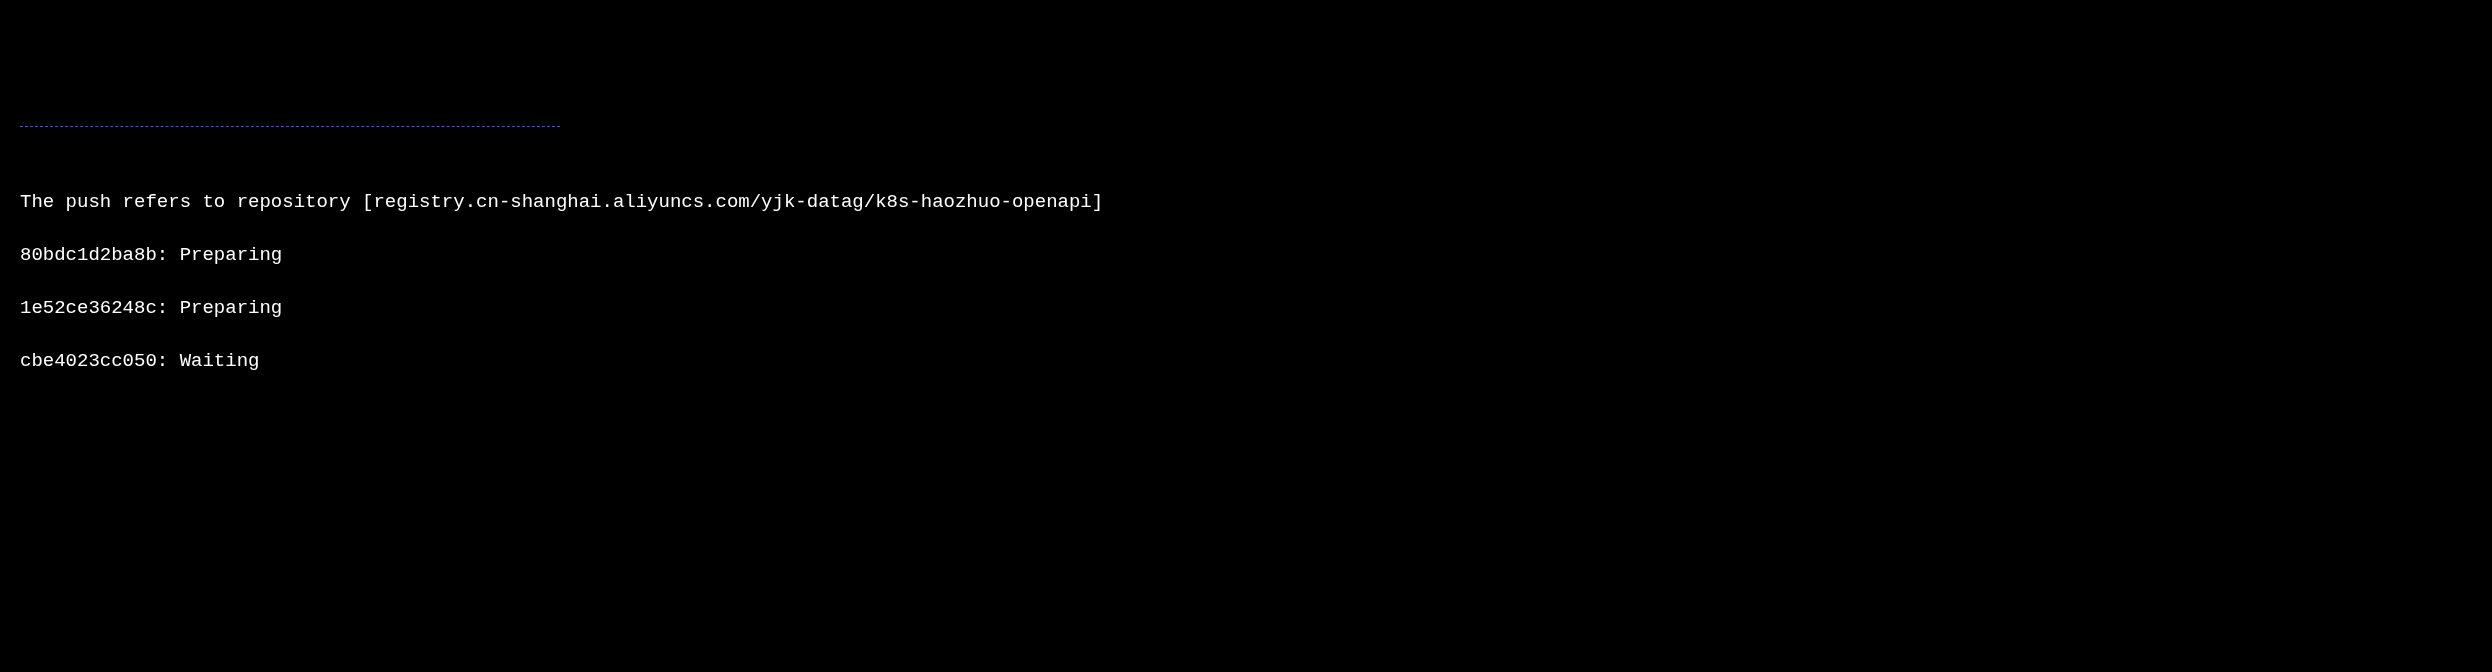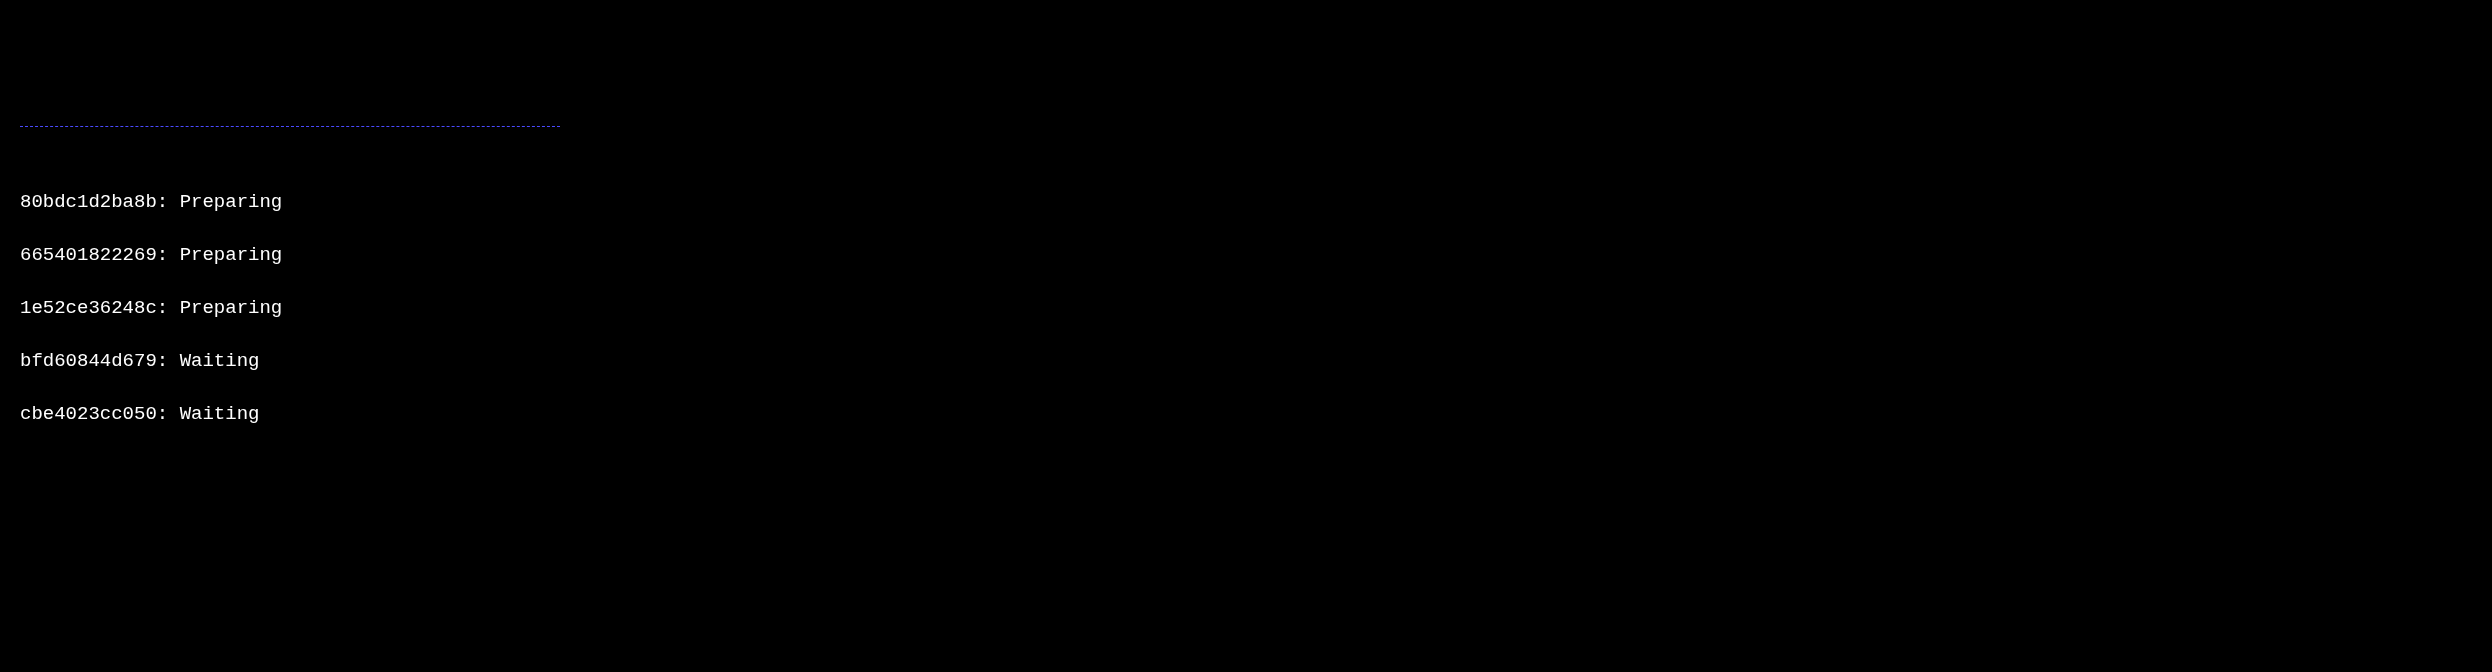--- a/index.html
+++ b/index.html
@@ -35,24 +35,23 @@
       height: 1px;
     }
   </style>
 </head>
 <body>
 
 
 
 <div class="top-border"></div>
 <div>
+<span class="terminal-line">The push refers to repository [registry.cn-shanghai.aliyuncs.com/yjk-datag/k8s-haozhuo-openapi]</span>
 <span class="terminal-line"><span>80bdc1d2ba8b</span>: <span>Preparing</span></span>
-<span class="terminal-line"><span>665401822269</span>: <span>Preparing</span></span>
 <span class="terminal-line"><span>1e52ce36248c</span>: <span>Preparing</span></span>
-<span class="terminal-line"><span>bfd60844d679</span>: <span>Waiting</span></span>
 <span class="terminal-line"><span>cbe4023cc050</span>: <span>Waiting</span></span>
 
 
 
 
 
 </div>
 
 
 

